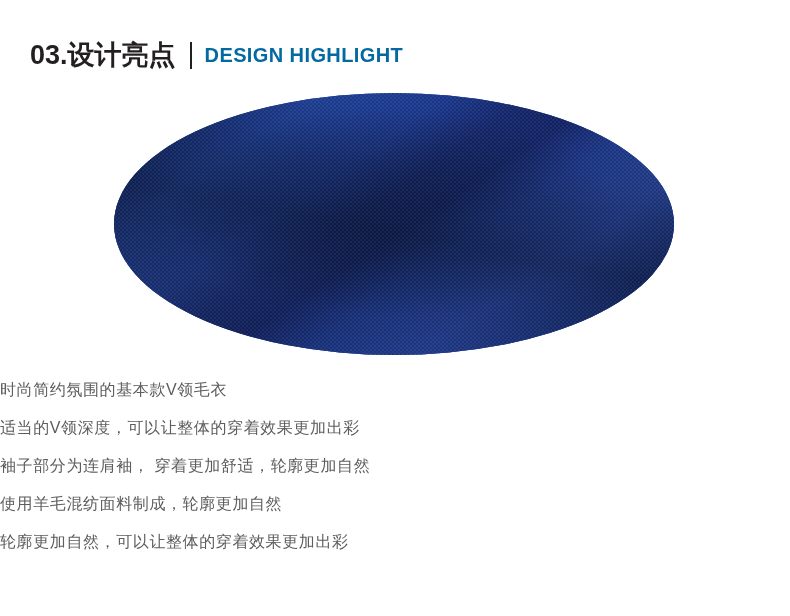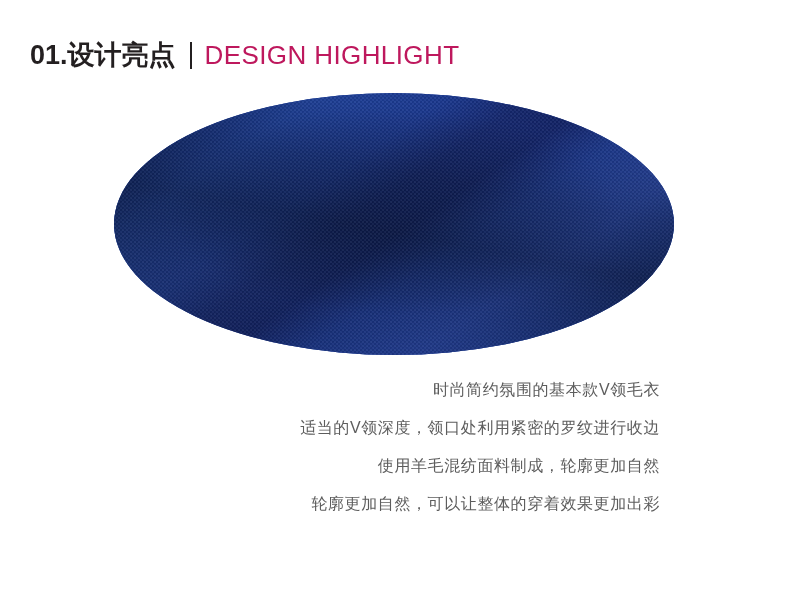--- a/index.html
+++ b/index.html
@@ -41,23 +41,23 @@
     line-height: 1;
   }
   .head-divider {
     width: 2px;
     height: 27px;
     background: #231f20;
     margin: 0 13px 0 14px;
     flex: 0 0 auto;
   }
   .head-en {
-    font-size: 26px;
-    font-weight: 400;
-    color: #be185d;
+    font-size: 20px;
+    font-weight: 700;
+    color: #0369a1;
     letter-spacing: 0.4px;
     line-height: 1;
   }
 
   
   .photo-ellipse {
     position: absolute;
     left: 114px;
     top: 93px;
     width: 560px;
@@ -71,38 +71,38 @@
     width: 100%;
     height: 100%;
   }
 
   
   .desc-block {
     position: absolute;
     left: 0;
     top: 371px;
     width: 660px;
-    text-align: right;
+    text-align: left;
   }
   .desc-line {
     font-size: 16px;
     font-weight: 400;
     color: #5d5d5d;
     line-height: 38px;
     letter-spacing: 0.6px;
     white-space: nowrap;
   }
 </style>
 </head>
 <body>
 
 <div class="page">
 
   <div class="section-head">
-    <span class="head-cn">01.设计亮点</span>
+    <span class="head-cn">03.设计亮点</span>
     <span class="head-divider"></span>
     <span class="head-en">DESIGN HIGHLIGHT</span>
   </div>
 
   <div class="photo-ellipse">
     <svg viewBox="0 0 560 262" preserveAspectRatio="none">
       <defs>
 
         <linearGradient id="clothBase" x1="0" y1="0.15" x2="1" y2="0.85">
           <stop offset="0%" stop-color="#1c3c9c"></stop>
@@ -160,18 +160,19 @@
       <rect x="0" y="0" width="560" height="262" fill="url(#foldShade)"></rect>
       <rect x="0" y="0" width="560" height="262" fill="url(#foldShade2)"></rect>
       <rect x="0" y="0" width="560" height="262" fill="url(#knit)"></rect>
       <rect x="0" y="0" width="560" height="262" fill="url(#knitFine)"></rect>
       <rect x="0" y="0" width="560" height="262" fill="url(#vignette)"></rect>
     </svg>
   </div>
 
   <div class="desc-block">
     <div class="desc-line">时尚简约氛围的基本款V领毛衣</div>
-    <div class="desc-line">适当的V领深度，领口处利用紧密的罗纹进行收边</div>
+    <div class="desc-line">适当的V领深度，可以让整体的穿着效果更加出彩</div>
+    <div class="desc-line">袖子部分为连肩袖， 穿着更加舒适，轮廓更加自然</div>
     <div class="desc-line">使用羊毛混纺面料制成，轮廓更加自然</div>
     <div class="desc-line">轮廓更加自然，可以让整体的穿着效果更加出彩</div>
   </div>
 
 </div>
 
 </body></html>

